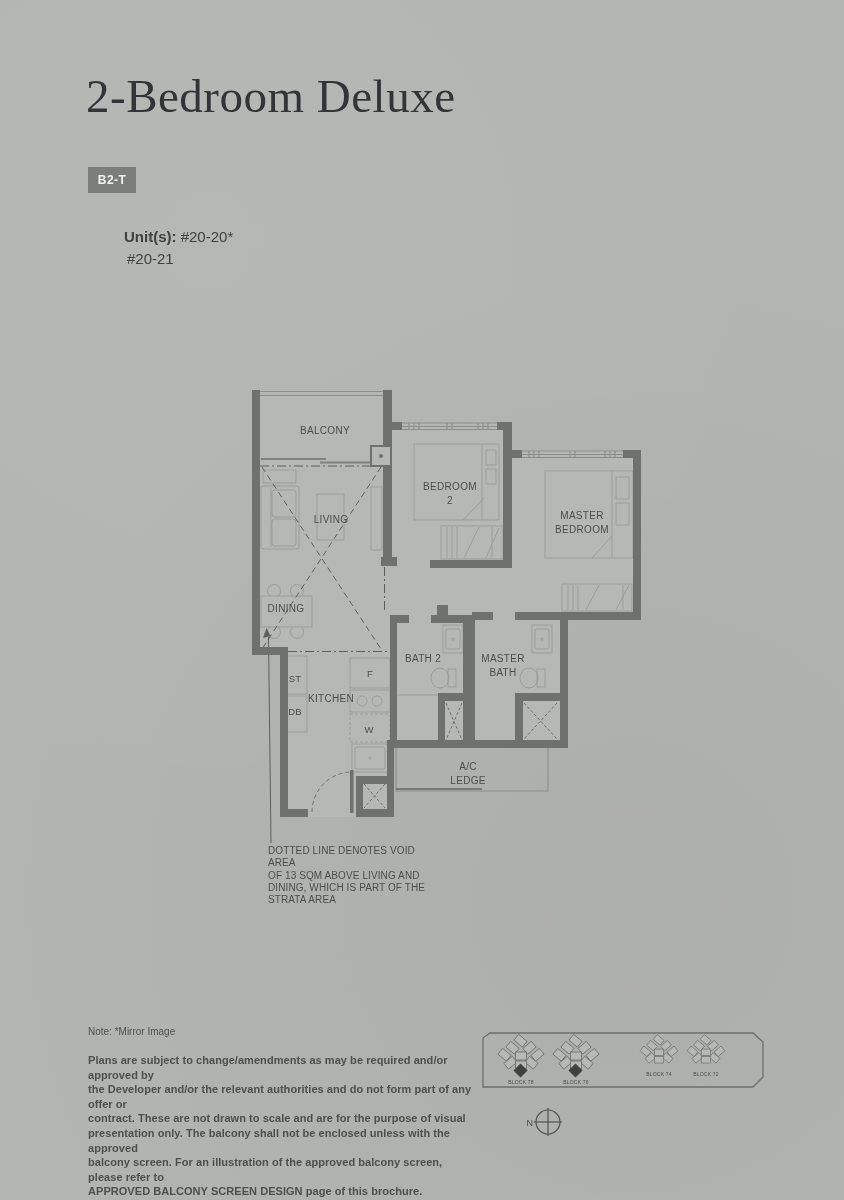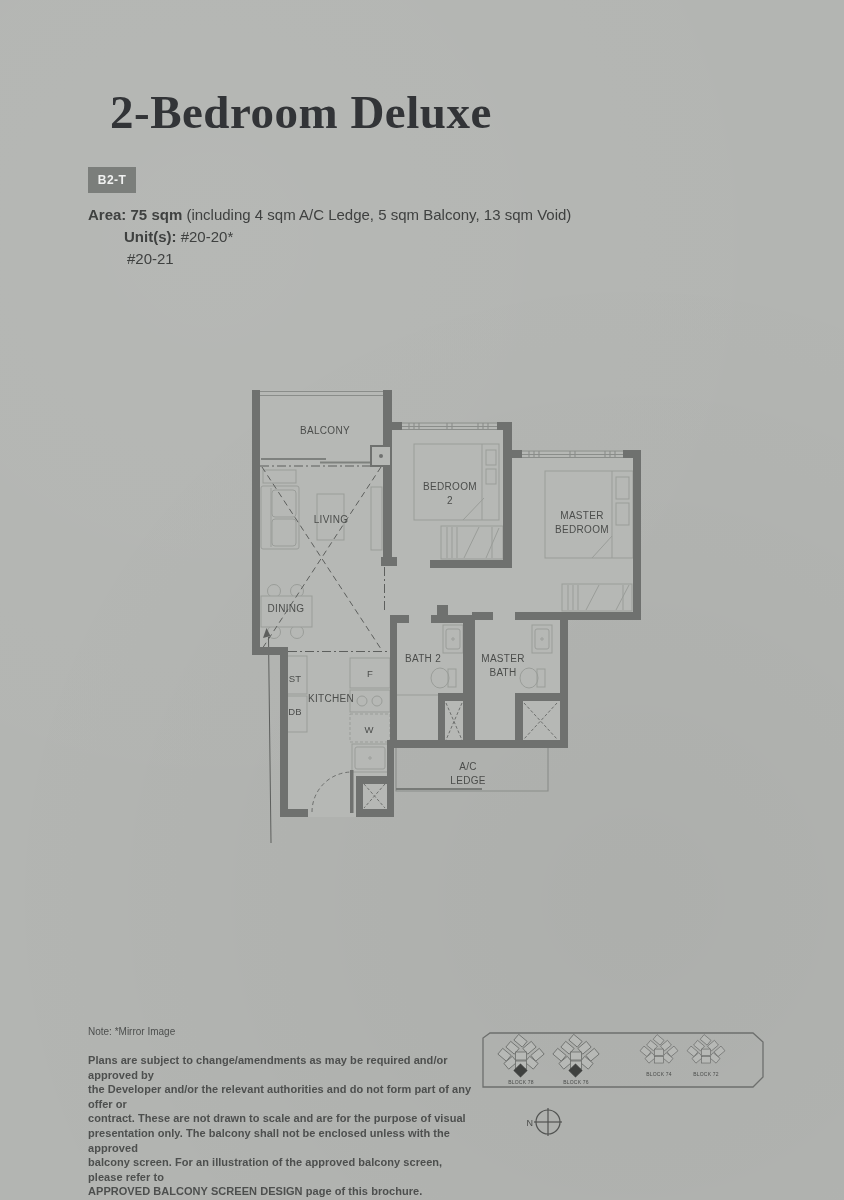--- a/index.html
+++ b/index.html
@@ -7,24 +7,24 @@
     position:relative;width:844px;height:1200px;overflow:hidden;
     background-color:#b3b5b2;
     background-image:
       radial-gradient(circle at 25% 20%, rgba(255,255,255,.04), transparent 55%),
       radial-gradient(circle at 75% 75%, rgba(0,0,0,.035), transparent 60%);
     font-family:"Liberation Sans", sans-serif;
     color:#424443;
   }
   .abs{position:absolute;}
   #title{
-    left:86px;top:88px;
+    left:86px;top:72px;
     font-family:"Liberation Serif", serif;
-    font-size:47px;font-weight:700;line-height:1.05;
-    color:#323437;letter-spacing:.5px;margin-left:24px;
+    font-size:47px;font-weight:400;line-height:1.05;
+    color:#323437;letter-spacing:.5px;
   }
   #badge{
     left:88px;top:167px;width:48px;height:26px;
     background:#7b7e7b;color:#f0f1f0;
     font-size:12px;font-weight:bold;letter-spacing:.4px;
     text-align:center;line-height:26px;
   }
   .meta{font-size:15px;line-height:21px;color:#3f4140;}
   #area-line{left:88px;top:204px;}
   #units-line{left:88px;top:226px;margin-left:36px;}
@@ -50,25 +50,20 @@
 </style>
 </head>
 <body>
 
 <div id="page">
 
   <div id="title" class="abs">2-Bedroom Deluxe</div>
 
   <div id="badge" class="abs">B2-T</div>
 
-  <div id="area-line" class="abs meta">
-    <span class="b">Area:</span>
-    <span class="b">75 sqm</span>
-    <span>(including 4 sqm A/C Ledge, 5 sqm Balcony, 13 sqm Void)</span>
-  </div>
 
   <div id="units-line" class="abs meta">
     <span class="b">Unit(s):</span>
     <span>#20-20*</span>
   </div>
   <div id="unit-line2" class="abs meta">#20-21</div>
 
   <svg id="plan-svg" class="abs" width="430" height="480" viewBox="240 370 430 480">
 
     <path d="M252,390 L392,390 L392,422 L512,422 L512,450 L641,450 L641,618 L568,618 L568,748 L392,748 L392,817 L280,817 L280,655 L252,655 Z" fill="#b6b8b5"></path>
@@ -292,20 +287,24 @@
       <text class="lbl" x="331" y="702">KITCHEN</text>
       <text class="lbl-s" x="295" y="682">ST</text>
       <text class="lbl-s" x="295" y="715">DB</text>
       <text class="lbl-s" x="370" y="677">F</text>
       <text class="lbl-s" x="369" y="733">W</text>
       <text class="lbl" x="468" y="770">A/C</text>
       <text class="lbl" x="468" y="784">LEDGE</text>
     </g>
   </svg>
 
+  <div id="void-note" class="abs">DOTTED LINE DENOTES VOID AREA
+OF 13 SQM ABOVE LIVING AND
+DINING, WHICH IS PART OF THE
+STRATA AREA</div>
 
   <div id="mirror-note" class="abs">Note: *Mirror Image</div>
   <div id="disclaimer" class="abs">Plans are subject to change/amendments as may be required and/or approved by
 the Developer and/or the relevant authorities and do not form part of any offer or
 contract. These are not drawn to scale and are for the purpose of visual
 presentation only. The balcony shall not be enclosed unless with the approved
 balcony screen. For an illustration of the approved balcony screen, please refer to
 APPROVED BALCONY SCREEN DESIGN page of this brochure.</div>
 
   <svg id="site-svg" class="abs" width="320" height="135" viewBox="470 1015 320 135">

